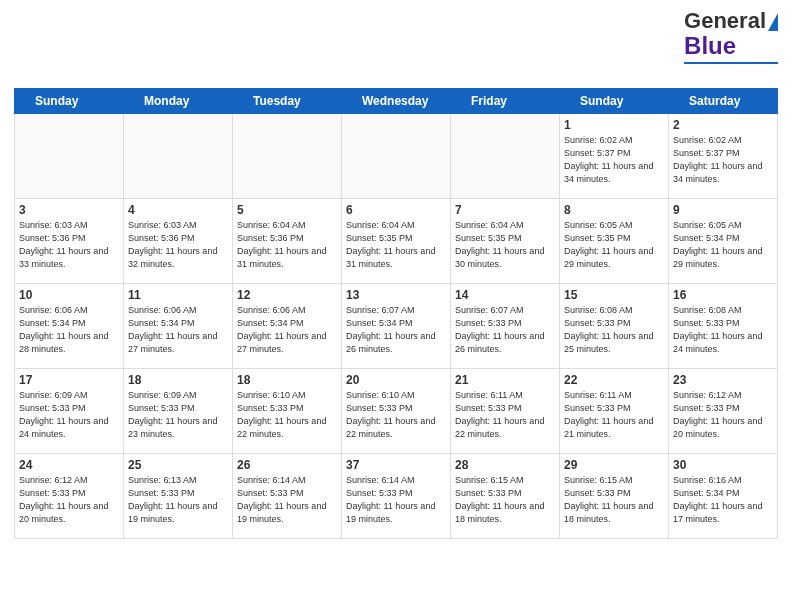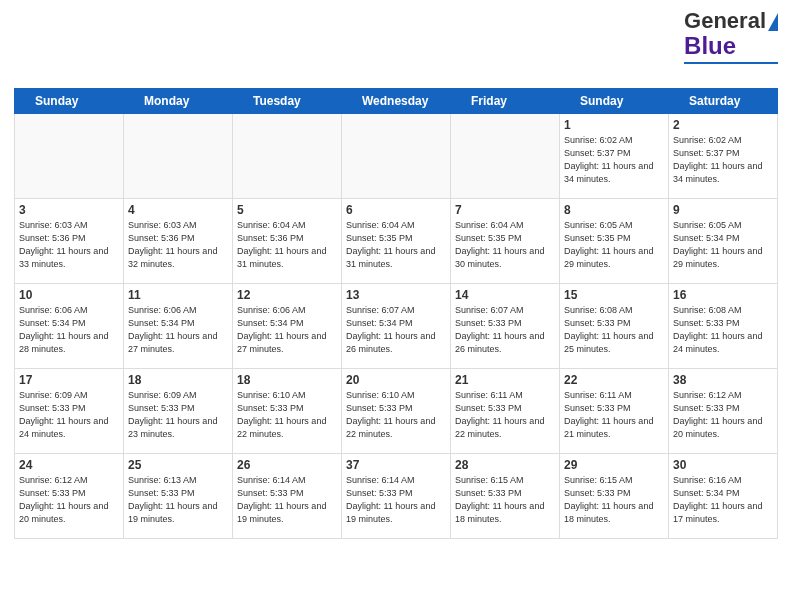--- a/index.html
+++ b/index.html
@@ -231,21 +231,21 @@
           </td>
           <td>
             <span class="day-num">21</span>
             <div class="day-info">Sunrise: 6:11 AM<br>Sunset: 5:33 PM<br>Daylight: 11 hours and 22 minutes.</div>
           </td>
           <td>
             <span class="day-num">22</span>
             <div class="day-info">Sunrise: 6:11 AM<br>Sunset: 5:33 PM<br>Daylight: 11 hours and 21 minutes.</div>
           </td>
           <td>
-            <span class="day-num">38</span>
+            <span class="day-num">23</span>
             <div class="day-info">Sunrise: 6:12 AM<br>Sunset: 5:33 PM<br>Daylight: 11 hours and 20 minutes.</div>
           </td>
         </tr>
         <tr>
           <td>
             <span class="day-num">24</span>
             <div class="day-info">Sunrise: 6:12 AM<br>Sunset: 5:33 PM<br>Daylight: 11 hours and 20 minutes.</div>
           </td>
           <td>
             <span class="day-num">25</span>

